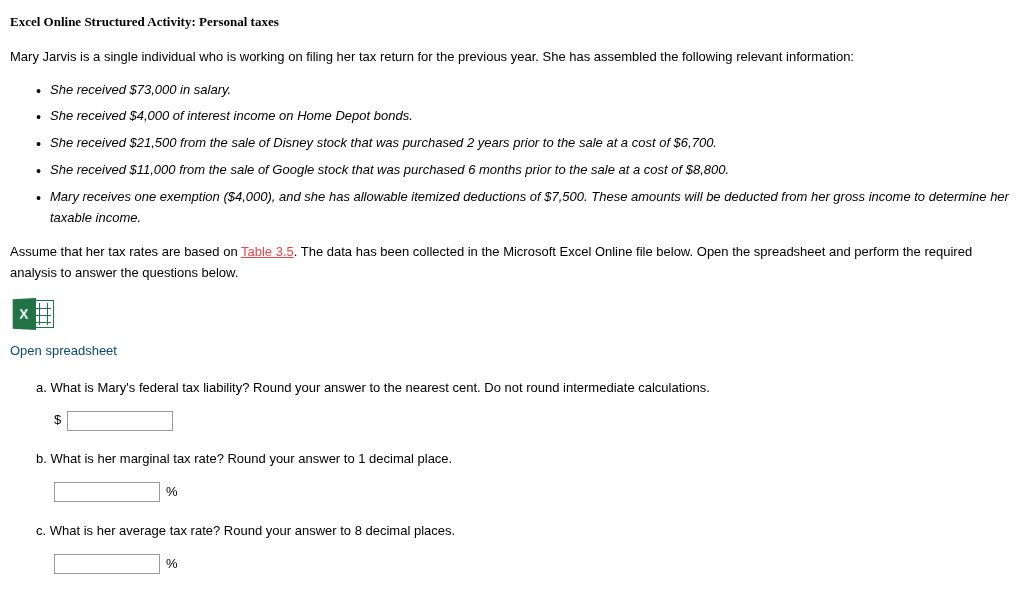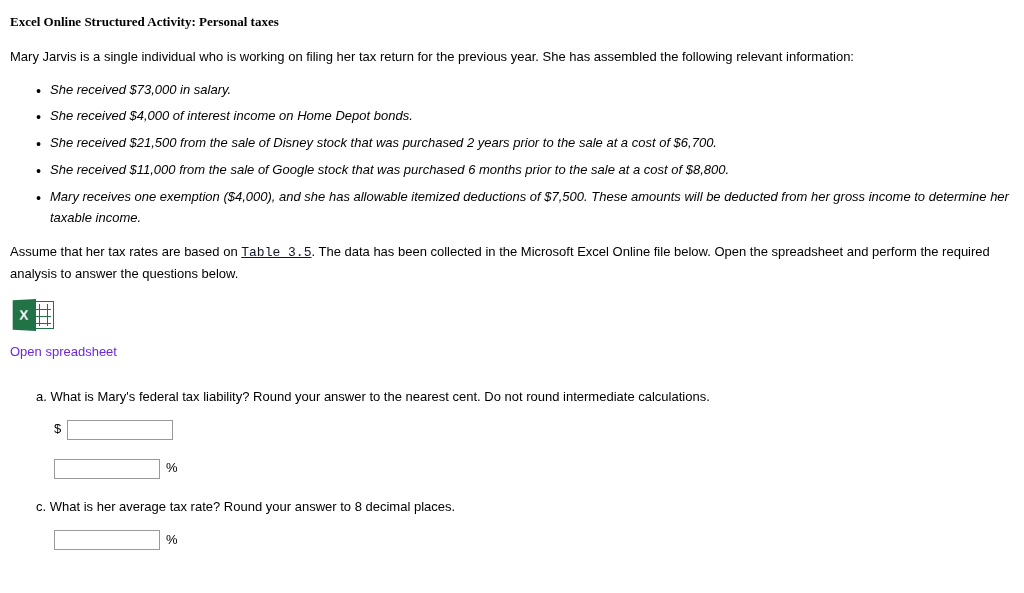--- a/index.html
+++ b/index.html
@@ -38,23 +38,22 @@
       content: "•";
       position: absolute;
       left: 0;
       top: 0;
       font-size: 14px;
     }
     .assume {
       margin-bottom: 14px;
     }
     a.table-link {
-      color: #0f172a;
+      color: #ef4444;
       text-decoration: underline;
-      font-family: Liberation Mono, monospace;
     }
     .excel-block {
       margin-bottom: 4px;
     }
     .excel-icon {
       display: inline-block;
       width: 44px;
       height: 32px;
       position: relative;
     }
@@ -106,24 +105,24 @@
       transform-origin: right center;
       display: flex;
       align-items: center;
       justify-content: center;
       color: #fff;
       font-weight: bold;
       font-size: 15px;
       font-family: Arial, sans-serif;
     }
     a.open-link {
-      color: #6d28d9;
+      color: #0c4a6e;
       text-decoration: none;
       display: inline-block;
-      margin-bottom: 24px;
+      margin-bottom: 16px;
       font-size: 13px;
     }
     ol.questions {
       list-style: none;
       padding-left: 26px;
     }
     ol.questions > li {
       margin-bottom: 18px;
     }
     .q-text {
@@ -184,20 +183,21 @@
 
 <ol class="questions">
   <li>
     <div class="q-text">a. What is Mary's federal tax liability? Round your answer to the nearest cent. Do not round intermediate calculations.</div>
     <div class="answer-row">
       <span class="prefix">$</span>
       <input type="text" style="">
     </div>
   </li>
   <li>
+    <div class="q-text">b. What is her marginal tax rate? Round your answer to 1 decimal place.</div>
     <div class="answer-row">
       <input type="text" style="">
       <span class="suffix">%</span>
     </div>
   </li>
   <li>
     <div class="q-text">c. What is her average tax rate? Round your answer to 8 decimal places.</div>
     <div class="answer-row">
       <input type="text" style="">
       <span class="suffix">%</span>

